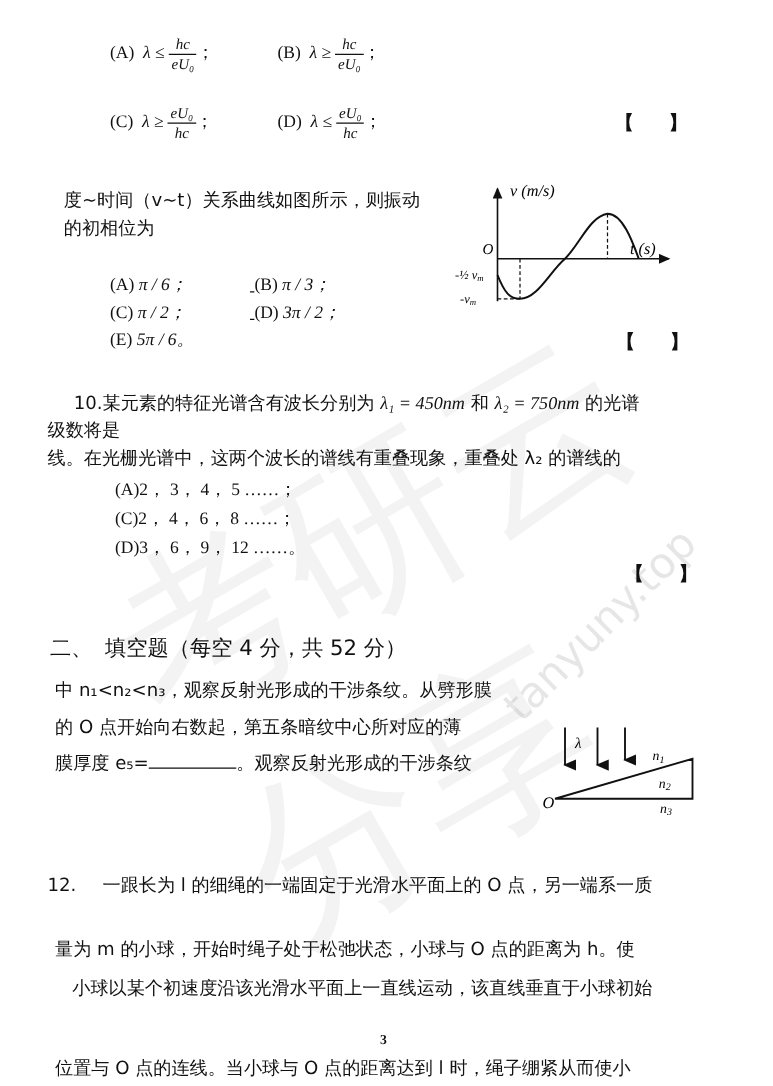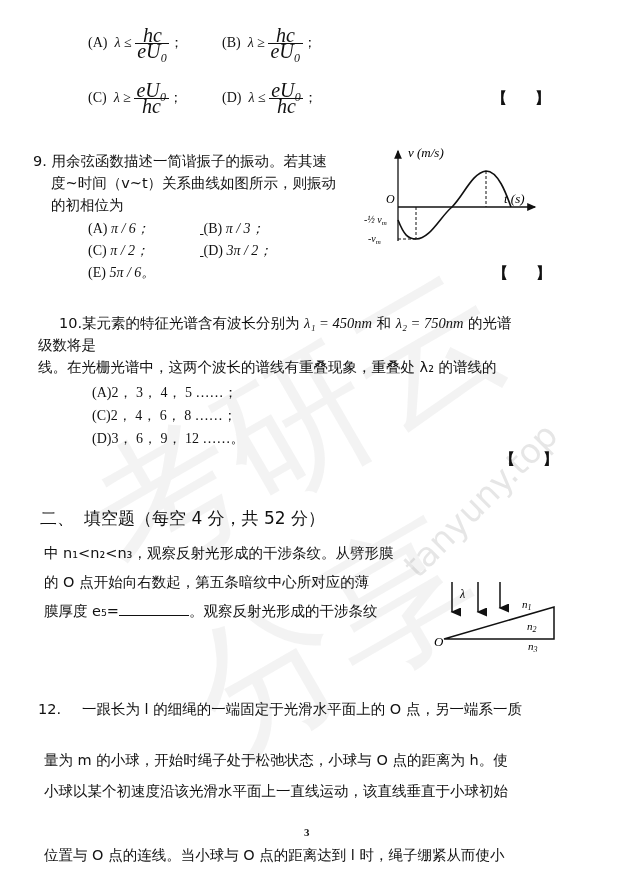--- a/index.html
+++ b/index.html
@@ -4,21 +4,21 @@
   <style>
     html, body { margin: 0; padding: 0; background: #ffffff; }
     body {
       width: 618px; height: 869px; position: relative; overflow: hidden;
       font-family: "DejaVu Serif", "Liberation Serif", serif;
       color: #111; font-size: 14px;
     }
     .abs { position: absolute; white-space: nowrap; }
     .serif { font-family: "Liberation Serif", "DejaVu Serif", serif; }
     .it { font-style: italic; }
-    .frac { display: inline-block; vertical-align: middle; text-align: center; font-size: 20px; line-height: 15px; }
+    .frac { display: inline-block; vertical-align: middle; text-align: center; font-size: 12px; line-height: 15px; }
     .frac .num { display: block; border-bottom: 1px solid #111; padding: 0 2px; font-style: italic; }
     .frac .den { display: block; padding: 0 2px; font-style: italic; }
     .opt { display: inline-block; }
     .bracket { font-weight: bold; font-size: 15px; letter-spacing: 0; }
     .bracket .gap { display: inline-block; width: 28px; }
     .cn { font-family: "DejaVu Sans", "Liberation Sans", sans-serif; font-size: 14.5px; }
     .line { line-height: 22px; }
     .blank { display: inline-block; border-bottom: 1.5px solid #111; width: 70px; height: 12px; vertical-align: baseline; }
     .watermark {
       position: absolute; color: rgba(150,150,150,0.18);
@@ -48,21 +48,20 @@
   <span class="frac"><span class="num">eU₀</span><span class="den">hc</span></span><span>；</span>
 </div>
 <div class="abs serif" style="left:222px; top:83px;">
   <span>(D)</span>&nbsp;
   <span class="it">λ ≤</span>
   <span class="frac"><span class="num">eU₀</span><span class="den">hc</span></span><span>；</span>
 </div>
 <div class="abs bracket" style="left:492px; top:89px;">【<span class="gap"></span>】</div>
 
 <div class="abs cn line" style="left:33px; top:150px;">
-  <div><span>9.</span> <span>用余弦函数描述一简谐振子的振动。若其速</span></div>
   <div style="padding-left:18px;">度~时间（v~t）关系曲线如图所示，则振动</div>
   <div style="padding-left:18px;">的初相位为</div>
 </div>
 <div class="abs serif" style="left:88px; top:218px; line-height:22px;text-decoration:underline;">
   <div>
     <span class="opt" style="width:112px;"><span>(A)</span> <span class="it">π / 6；</span></span>
     <span class="opt"><span>(B)</span> <span class="it">π / 3；</span></span>
   </div>
   <div>
     <span class="opt" style="width:112px;"><span>(C)</span> <span class="it">π / 2；</span></span>
@@ -126,17 +125,17 @@
   <polygon points="14,61 124,29 124,61" fill="none" stroke="#111" stroke-width="1.5"></polygon>
   <text x="92" y="30" font-size="11" font-style="italic">n<tspan font-size="8" dy="2">1</tspan></text>
   <text x="97" y="52" font-size="11" font-style="italic">n<tspan font-size="8" dy="2">2</tspan></text>
   <text x="98" y="72" font-size="11" font-style="italic">n<tspan font-size="8" dy="2">3</tspan></text>
   <text x="4" y="68" font-size="13" font-style="italic">O</text>
 </svg>
 
 <div class="abs cn" style="left:38px; top:694px; line-height:31px;">
   <div><span style="display:inline-block; width:44px;">12.</span><span>一跟长为 l 的细绳的一端固定于光滑水平面上的 O 点，另一端系一质</span></div>
   <div style="padding-left:6px;margin-top:20px;">量为 m 的小球，开始时绳子处于松弛状态，小球与 O 点的距离为 h。使</div>
-  <div style="padding-left:6px;">小球以某个初速度沿该光滑水平面上一直线运动，该直线垂直于小球初始</div>
+  <div style="padding-left:6px;text-align:right;">小球以某个初速度沿该光滑水平面上一直线运动，该直线垂直于小球初始</div>
   <div style="padding-left:6px;margin-top:33px;">位置与 O 点的连线。当小球与 O 点的距离达到 l 时，绳子绷紧从而使小</div>
 </div>
 
 <div class="abs serif" style="left:304px; top:826px; font-size:11px; font-weight:bold;">3</div>
 
 </body></html>

